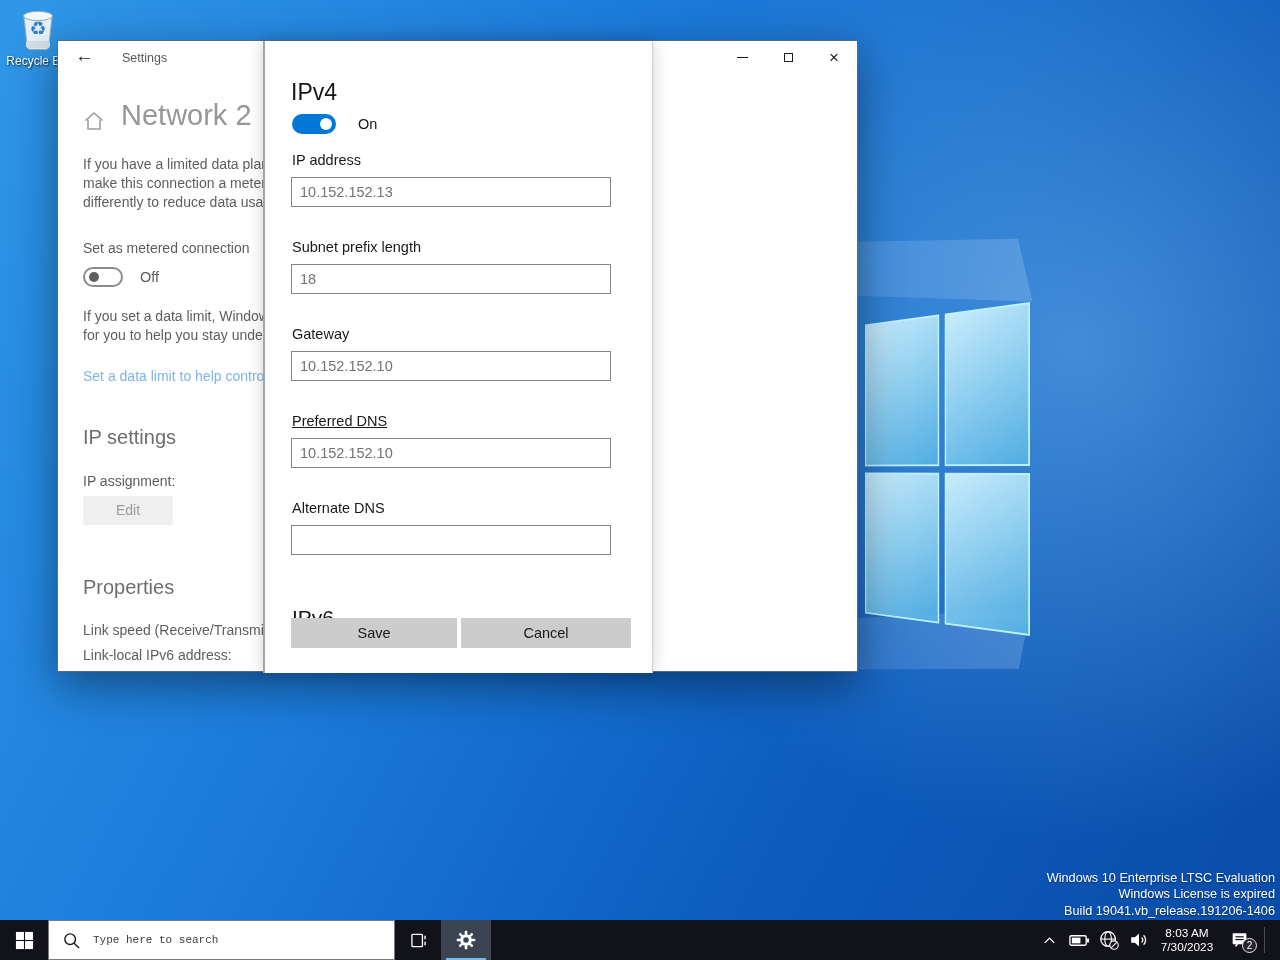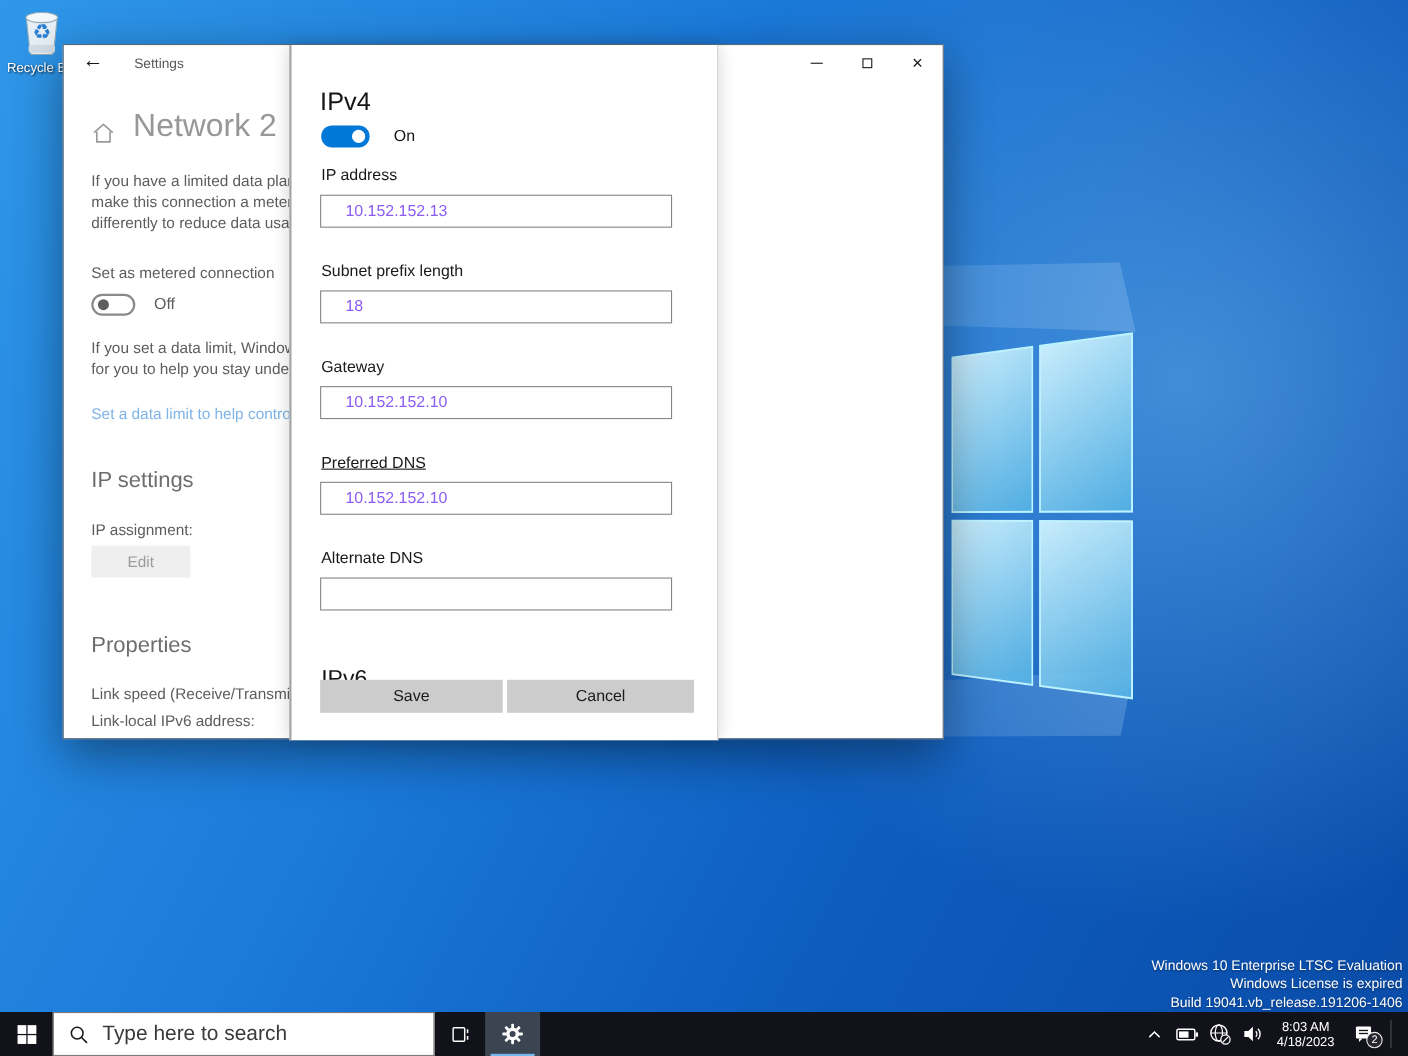--- a/index.html
+++ b/index.html
@@ -86,41 +86,41 @@
     box-shadow:0 0 16px rgba(0,0,0,.18);
   }
   .dialog-title { position:absolute; left:26px; top:38px; font-size:23px; color:#151515; }
   .toggle-on { position:absolute; left:27px; top:73px; display:flex; align-items:center; gap:22px; }
   .pill-on { width:44px; height:20px; border-radius:10px; position:relative; }
   .pill-on .knob { position:absolute; right:4px; top:4px; width:12px; height:12px; border-radius:50%; background:#fff; }
   .toggle-on .state { font-size:14.5px; color:#151515; }
   .field-label { position:absolute; left:27px; font-size:14.5px; color:#191919; }
   .field-input {
     position:absolute; left:26px; width:320px; height:30px;
-    border:1.5px solid #858585; background:#fff; font-size:14.5px; color:#8b5cf6;
-    padding:0 22px; font-family:"Liberation Sans", sans-serif; outline:none;
+    border:1.5px solid #858585; background:#fff; font-size:14.5px; color:#737373;
+    padding:0 8px; font-family:"Liberation Sans", sans-serif; outline:none;
   }
   .lbl-0 { top:111px; } .inp-0 { top:136px; }
   .lbl-1 { top:198px; } .inp-1 { top:223px; }
   .lbl-2 { top:285px; } .inp-2 { top:310px; }
   .lbl-3 { top:372px;text-decoration:underline; } .inp-3 { top:397px; }
   .lbl-4 { top:459px; } .inp-4 { top:484px; }
   .hidden-section { position:absolute; left:27px; top:565px; height:13px; overflow:hidden; font-size:21px; color:#151515; z-index:1; }
   .dlg-btn {
     position:absolute; top:577px; height:30px; background:#cccccc; color:#1a1a1a;
     font-size:14.5px; text-align:center; line-height:30px; z-index:2; cursor:pointer;
   }
   .save-btn { left:26px; width:166px; }
   .cancel-btn { left:196px; width:170px; }
 
   
   .taskbar { position:absolute; left:0; bottom:0; width:1280px; height:40px; background:#11121a; display:flex; align-items:stretch; z-index:50; }
   .start-btn { width:48px; display:flex; align-items:center; justify-content:center; }
   .search-box { width:347px; background:#fff; border:1px solid #7b7b7b; display:flex; align-items:center; gap:12px; padding-left:13px; }
-  .search-box input { border:none; outline:none; font-size:19px; color:#3a3a3a; width:260px; background:transparent; font-family:Liberation Sans, sans-serif; }
+  .search-box input { border:none; outline:none; font-size:11px; color:#3a3a3a; width:260px; background:transparent; font-family:Liberation Mono, monospace; }
   .search-box input::placeholder { color:#3a3a3a; opacity:1; }
   .taskview-btn { width:46px; display:flex; align-items:center; justify-content:center; }
   .app-btn { width:50px; display:flex; align-items:center; justify-content:center; position:relative; background:#3b4450; }
   .app-btn .underline { position:absolute; left:5px; right:5px; bottom:0; height:2.5px; background:#76b9ed; }
   .tray { margin-left:auto; display:flex; align-items:center; gap:4px; padding-right:4px; }
   .tray-icon { width:26px; height:40px; display:flex; align-items:center; justify-content:center; }
   .clock { width:62px; text-align:center; color:#fff; font-size:11.8px; line-height:14.5px; padding:0 2px; }
   .action-center { position:relative; width:36px; height:40px; display:flex; align-items:center; justify-content:center; }
   .ac-badge {
     position:absolute; right:1px; bottom:7px; width:15px; height:15px; border-radius:50%;
@@ -318,21 +318,21 @@
       </div>
       <div class="tray-icon">
         <svg width="22" height="22" viewBox="0 0 24 24">
           <path d="M3.5 9 H7.5 L12 4.8 V19.2 L7.5 15 H3.5 Z" fill="#fff"></path>
           <path d="M14.8 9.2 A4 4 0 0 1 14.8 14.8" fill="none" stroke="#fff" stroke-width="1.4"></path>
           <path d="M17 6.8 A7.3 7.3 0 0 1 17 17.2" fill="none" stroke="#fff" stroke-width="1.4"></path>
         </svg>
       </div>
       <div class="clock">
         <div>8:03 AM</div>
-        <div>4/18/2023</div>
+        <div>7/30/2023</div>
       </div>
       <div class="action-center">
         <svg width="22" height="22" viewBox="0 0 24 24">
           <rect x="4" y="4.5" width="15" height="12" rx="1" fill="#fff"></rect>
           <path d="M7 16.5 L7 20 L10.5 16.5 Z" fill="#fff"></path>
           <line x1="7" y1="8.5" x2="16" y2="8.5" stroke="#11121a" stroke-width="1.3"></line>
           <line x1="7" y1="11.5" x2="16" y2="11.5" stroke="#11121a" stroke-width="1.3"></line>
         </svg>
         <div class="ac-badge">2</div>
       </div>

